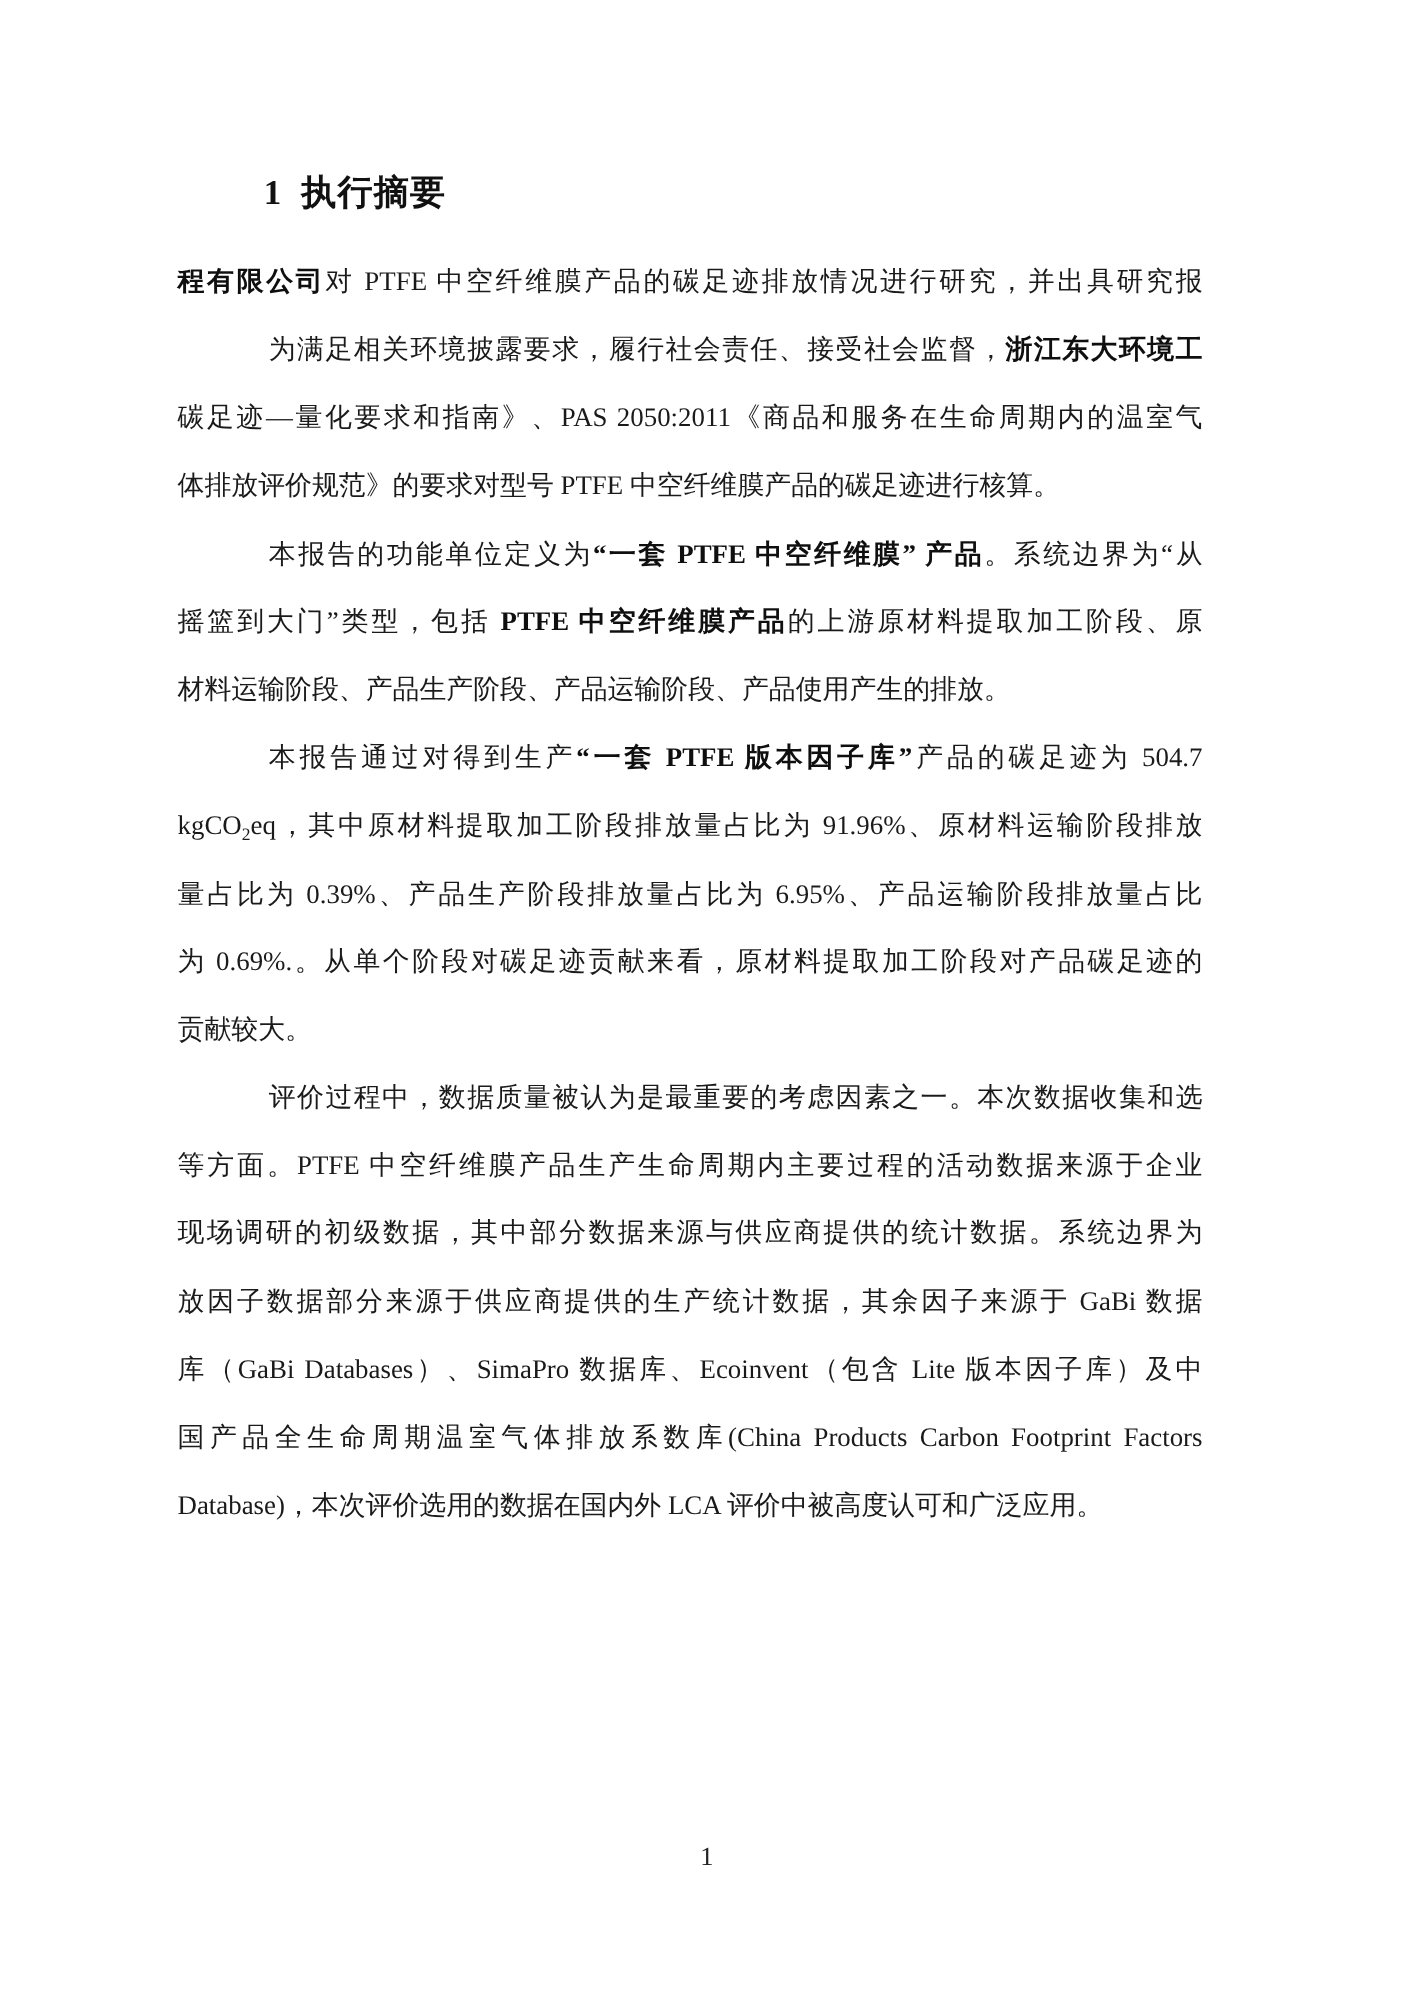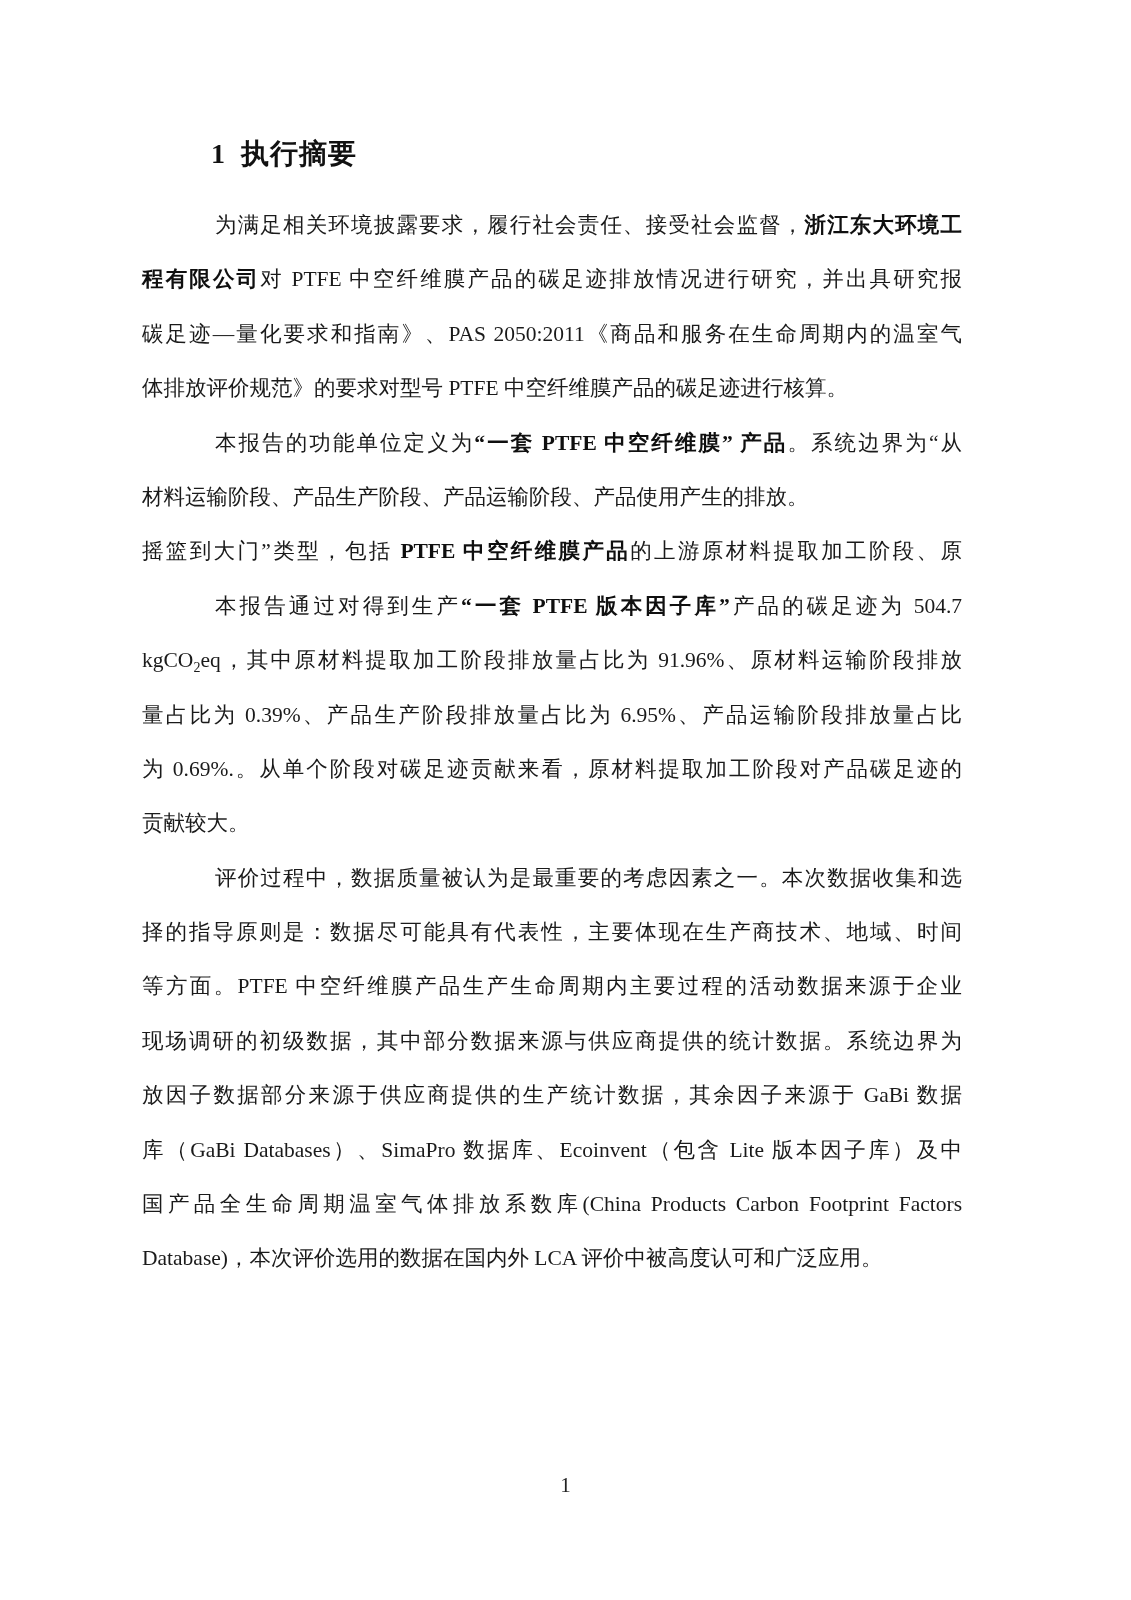--- a/index.html
+++ b/index.html
@@ -82,34 +82,33 @@
 </head>
 <body>
 
 <div class="page">
 
   <h1 class="heading">
     <span class="heading-num">1</span><span class="heading-title">执行摘要</span>
   </h1>
 
   <div class="body-text">
+      <div class="line"><span class="seg-bold">程有限公司</span><span>对 PTFE 中空纤维膜产品的碳足迹排放情况进行研究，并出具研究报</span></div>
       <div class="line indent"><span>为满足相关环境披露要求，履行社会责任、接受社会监督，</span><span class="seg-bold">浙江东大环境工</span></div>
-      <div class="line"><span class="seg-bold">程有限公司</span><span>对 PTFE 中空纤维膜产品的碳足迹排放情况进行研究，并出具研究报</span></div>
       <div class="line"><span>碳足迹—量化要求和指南》、PAS 2050:2011《商品和服务在生命周期内的温室气</span></div>
       <div class="line pend"><span>体排放评价规范》的要求对型号 PTFE 中空纤维膜产品的碳足迹进行核算。</span></div>
       <div class="line indent"><span>本报告的功能单位定义为</span><span class="seg-bold">“一套 PTFE 中空纤维膜” 产品</span><span>。系统边界为“从</span></div>
+      <div class="line"><span>摇篮到大门”类型，包括 </span><span class="seg-bold">PTFE 中空纤维膜产品</span><span>的上游原材料提取加工阶段、原</span></div>
       <div class="line pend"><span>材料运输阶段、产品生产阶段、产品运输阶段、产品使用产生的排放。</span></div>
-      <div class="line"><span>摇篮到大门”类型，包括 </span><span class="seg-bold">PTFE 中空纤维膜产品</span><span>的上游原材料提取加工阶段、原</span></div>
       <div class="line indent"><span>本报告通过对得到生产</span><span class="seg-bold">“一套 PTFE 版本因子库”</span><span>产品的碳足迹为 504.7</span></div>
       <div class="line"><span>kgCO</span><sub class="seg-sub">2</sub><span>eq，其中原材料提取加工阶段排放量占比为 91.96%、原材料运输阶段排放</span></div>
       <div class="line"><span>量占比为 0.39%、产品生产阶段排放量占比为 6.95%、产品运输阶段排放量占比</span></div>
       <div class="line"><span>为 0.69%.。从单个阶段对碳足迹贡献来看，原材料提取加工阶段对产品碳足迹的</span></div>
       <div class="line pend"><span>贡献较大。</span></div>
       <div class="line indent"><span>评价过程中，数据质量被认为是最重要的考虑因素之一。本次数据收集和选</span></div>
-      <div class="line"><span>择的指导原则是：数据尽可能具有代表性，主要体现在生产商技术、地域、时间</span></div>
       <div class="line"><span>等方面。PTFE 中空纤维膜产品生产生命周期内主要过程的活动数据来源于企业</span></div>
       <div class="line"><span>现场调研的初级数据，其中部分数据来源与供应商提供的统计数据。系统边界为</span></div>
       <div class="line"><span>放因子数据部分来源于供应商提供的生产统计数据，其余因子来源于 GaBi 数据</span></div>
       <div class="line"><span>库（GaBi Databases）、SimaPro 数据库、Ecoinvent（包含 Lite 版本因子库）及中</span></div>
       <div class="line"><span>国产品全生命周期温室气体排放系数库(China Products Carbon Footprint Factors</span></div>
       <div class="line pend"><span>Database)，本次评价选用的数据在国内外 LCA 评价中被高度认可和广泛应用。</span></div>
     </div>
 
   <div class="footer">
     <span>1</span>

